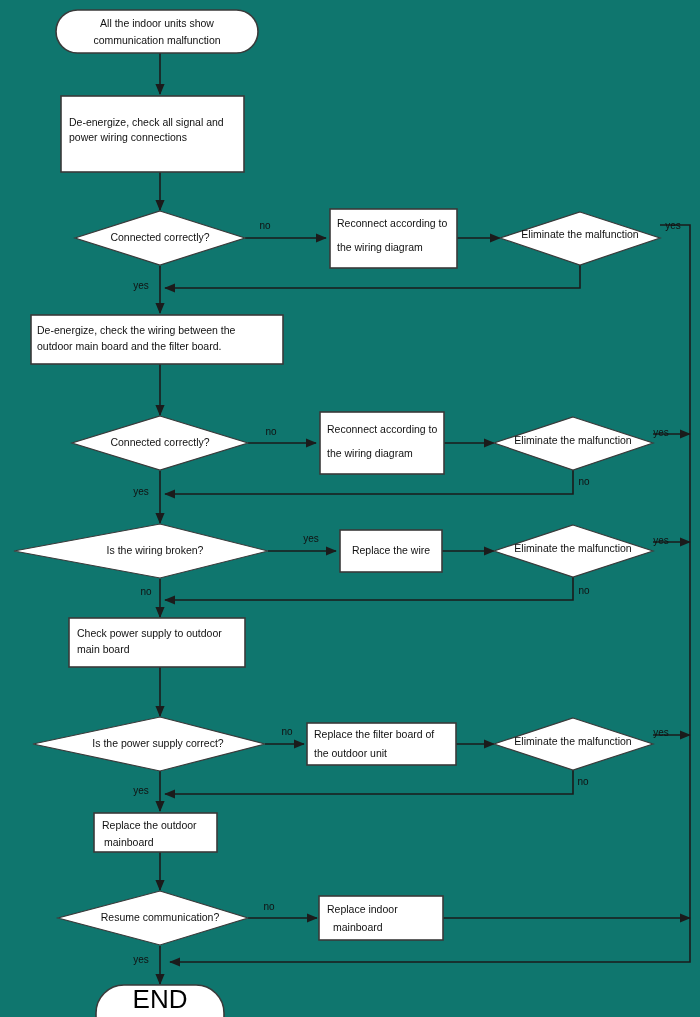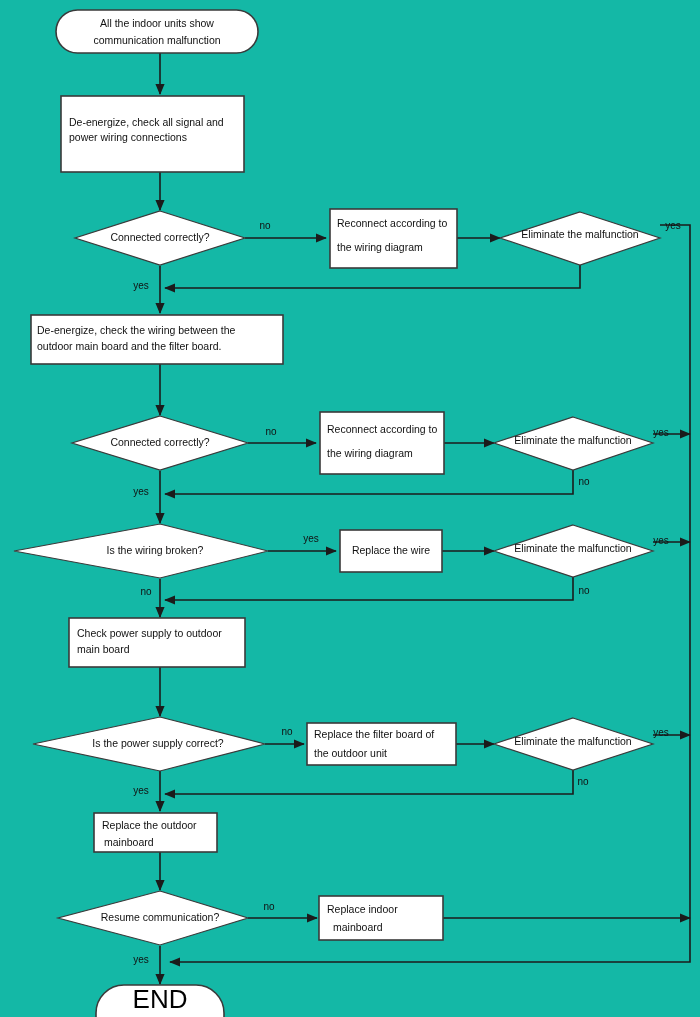--- a/index.html
+++ b/index.html
@@ -8,21 +8,21 @@
     padding: 0;
     background: #ffffff;
   }
   body {
     font-family: "Liberation Sans", sans-serif;
   }
   #flowchart-root {
     position: relative;
     width: 700px;
     height: 1017px;
-    background: #14b8a6;
+    background: #0f766e;
     overflow: hidden;
   }
   svg#flow-svg {
     display: block;
     width: 700px;
     height: 1017px;
   }
   .shape-outline {
     fill: #ffffff;
     stroke: #3a3a3a;

